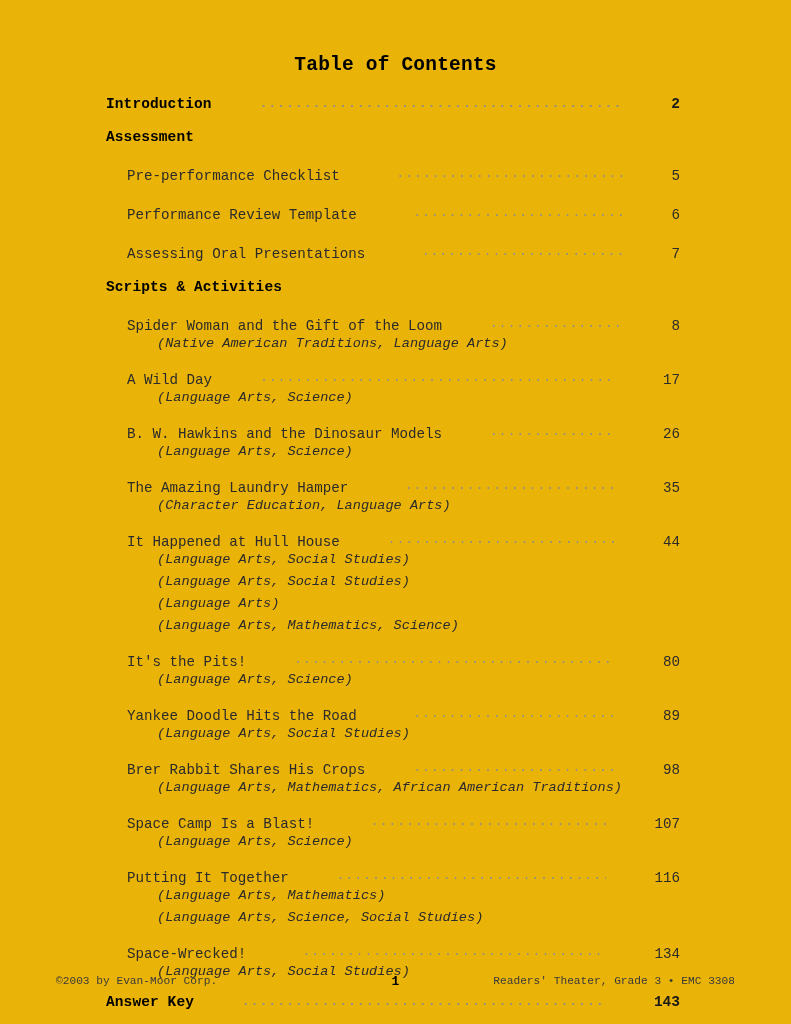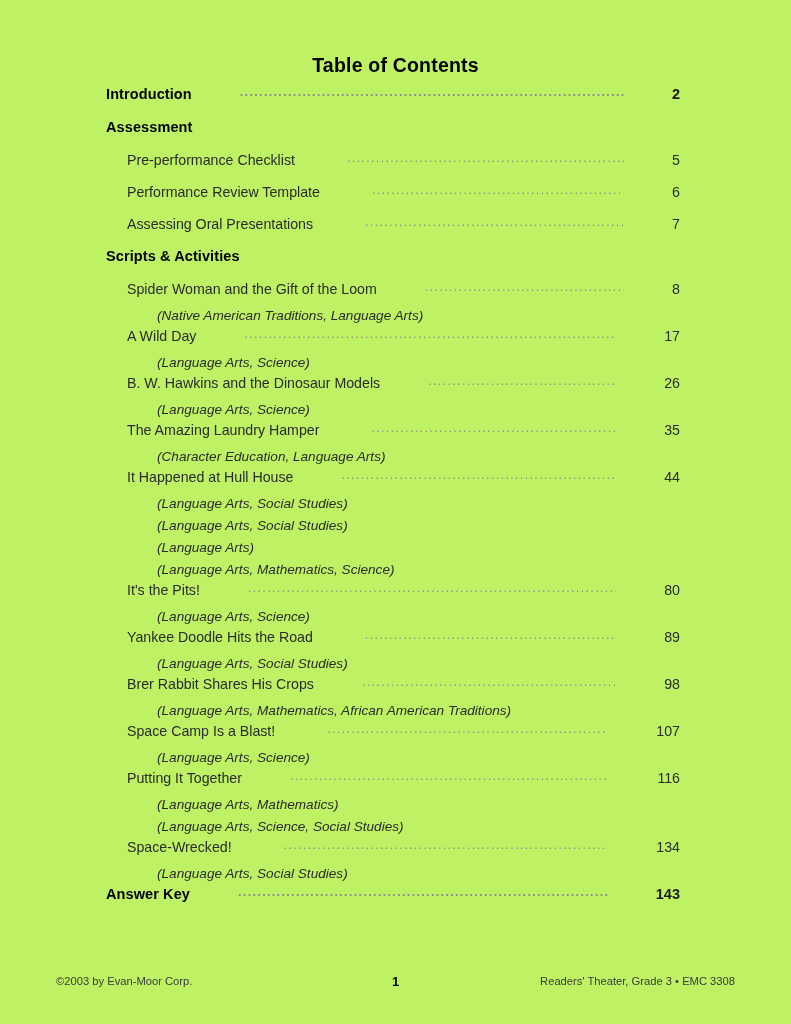--- a/index.html
+++ b/index.html
@@ -12,21 +12,22 @@
     height: 1024px;
     font-family: "Liberation Sans", sans-serif;
     color: #1a1a1a;
     position: relative;
     overflow: hidden;
   }
 
   .page {
     position: absolute;
     inset: 0;
-    background: #bef264;
+    background: #eab308;
+    font-family: Liberation Mono, monospace;
   }
 
   .page-title {
     position: absolute;
     top: 54px;
     left: 0;
     width: 791px;
     text-align: center;
     font-size: 19.5px;
     font-weight: bold;
@@ -37,21 +38,21 @@
   .toc {
     position: absolute;
     top: 86px;
     left: 106px;
     width: 574px;
   }
 
   
   .row {
     display: flex;
-    align-items: flex-start;
+    align-items: flex-end;
     width: 100%;
     gap: 48px;
   }
   .row .label {
     white-space: pre;
     flex: 0 0 auto;
   }
   .row .leader {
     flex: 1 1 auto;
     min-width: 8px;
@@ -86,20 +87,21 @@
     margin-bottom: 0;
     height: 26px;
   }
   .section-head .label { letter-spacing: 0.1px; }
   .section-head .pnum { font-weight: bold; font-size: 14.5px; }
 
   
   .entry {
     margin-left: 21px;
     width: 553px;
+    margin-top: 7px;
   }
   .entry .label,
   .entry .pnum {
     font-size: 14.2px;
     color: #2b2b2b;
   }
   .entry-row { height: 25px; }
 
   .sub {
     margin-left: 51px;

